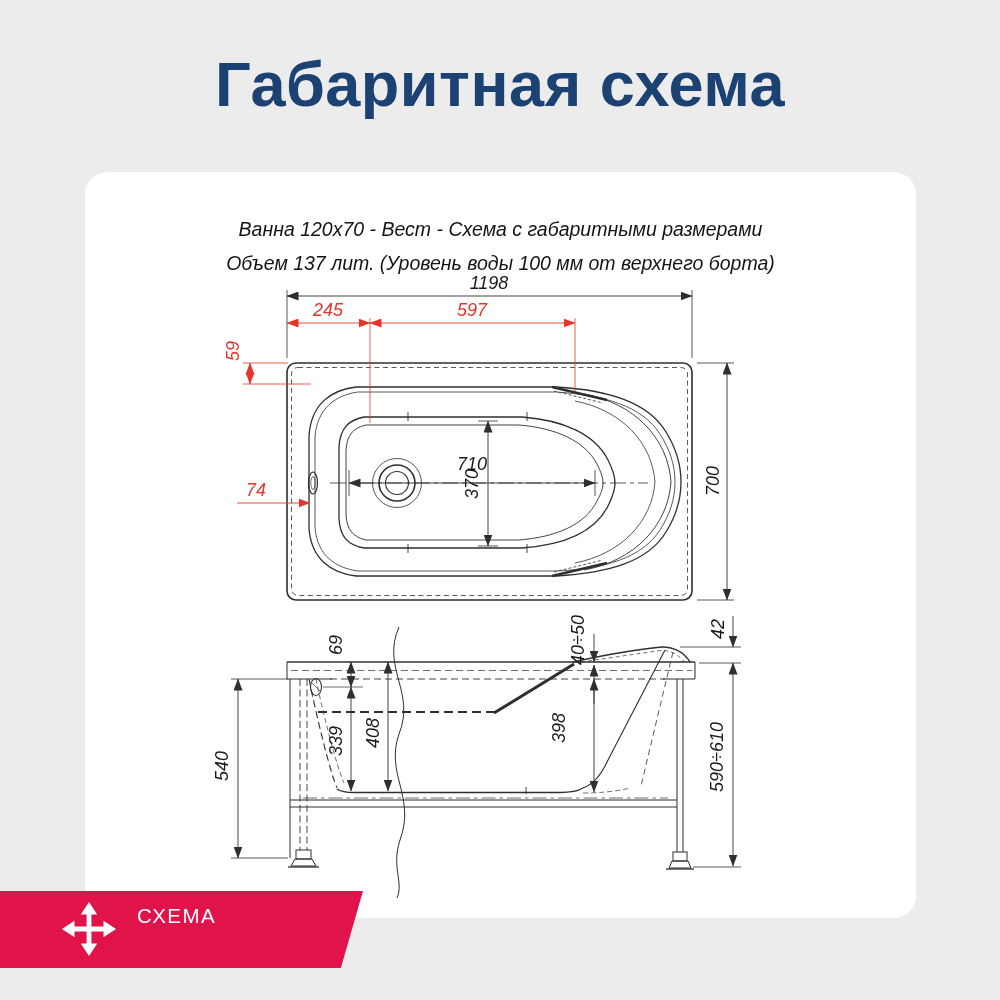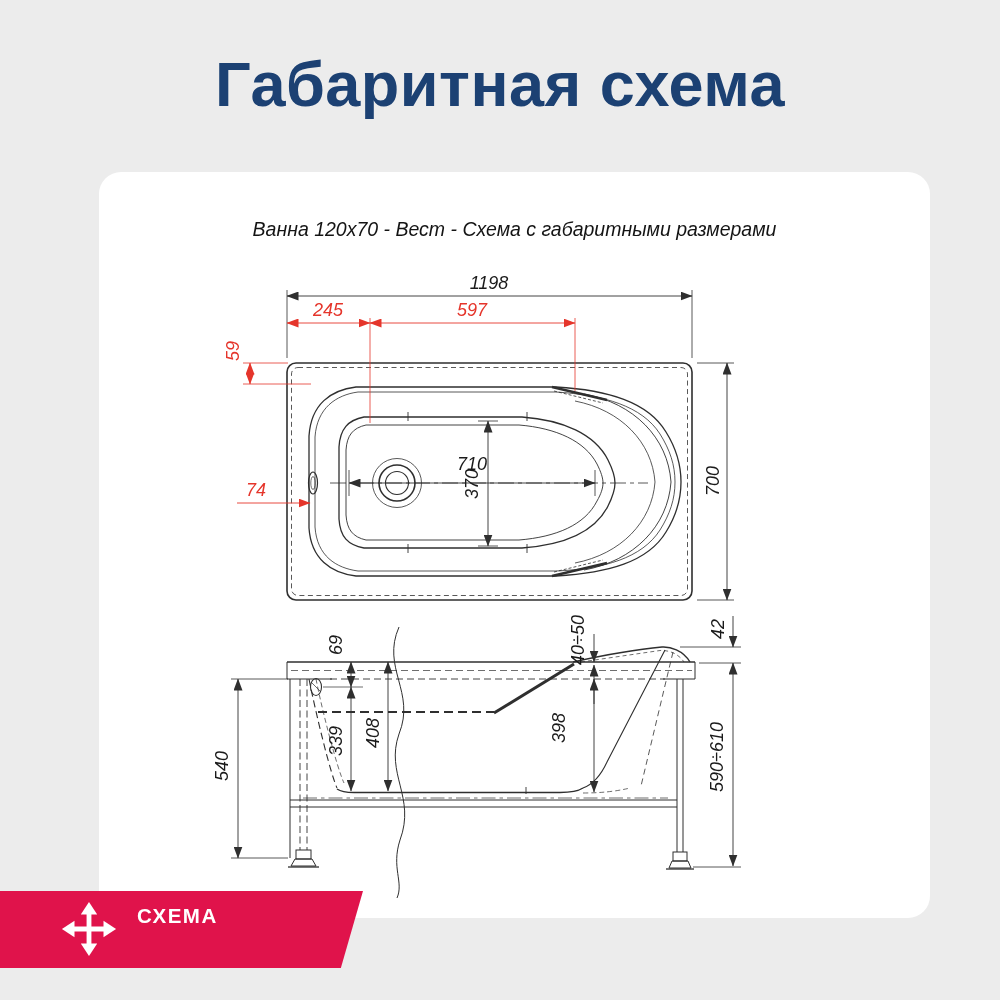--- a/index.html
+++ b/index.html
@@ -7,21 +7,21 @@
     width:1000px;height:1000px;position:relative;overflow:hidden;
     background:#ececec;
     font-family:"Liberation Sans", sans-serif;
   }
   .page-title{
     position:absolute;left:0;top:48px;width:1000px;margin:0;
     text-align:center;font-size:63px;font-weight:700;letter-spacing:0.5px;
     color:#1c4173;
   }
   .card{
-    position:absolute;left:99px;top:172px;width:831px;height:746px;
+    position:absolute;left:85px;top:172px;width:831px;height:746px;
     background:#ffffff;border-radius:22px;
   }
   .caption{
     position:absolute;left:0;width:831px;text-align:center;
     font-size:19.5px;font-style:italic;color:#141414;
   }
   .caption.c1{top:46px;}
   .caption.c2{top:80px;}
   svg.draw{position:absolute;left:0;top:0;}
   svg.draw *{vector-effect:none;}
@@ -30,30 +30,31 @@
   text.dim{font-style:italic;font-size:18px;fill:#1a1a1a;}
   text.dimr{font-style:italic;font-size:18px;fill:#e5352b;}
   .badge{
     position:absolute;left:0;top:891px;width:363px;height:77px;
     background:#e0134b;
     clip-path:polygon(0 0,100% 0,93.9% 100%,0 100%);
   }
   .badge-icon{position:absolute;left:60px;top:9px;}
   .badge-text{
     position:absolute;left:137px;top:11px;color:#ffffff;
-    font-size:20.5px;font-weight:700;letter-spacing:1.5px;line-height:27px;
+    font-size:20.5px;font-weight:400;letter-spacing:1.5px;line-height:27px;
   }
 </style>
 </head>
 <body>
 
 <h1 class="page-title">Габаритная схема</h1>
 
 <div class="card">
   <div class="caption c1">Ванна 120х70 - Вест - Схема с габаритными размерами</div>
+  <div class="caption c2">Объем 137 лит. (Уровень воды 100 мм от верхнего борта)</div>
 </div>
 
 <svg class="draw" width="1000" height="1000" viewBox="0 0 1000 1000">
   <defs>
     <marker id="mB" viewBox="0 0 12 9" refX="11.5" refY="4.5" markerWidth="12" markerHeight="9" orient="auto-start-reverse" markerUnits="userSpaceOnUse">
       <path d="M0 0 L12 4.5 L0 9 Z" fill="#2f2f2f"></path>
     </marker>
     <marker id="mR" viewBox="0 0 12 9" refX="11.5" refY="4.5" markerWidth="12" markerHeight="9" orient="auto-start-reverse" markerUnits="userSpaceOnUse">
       <path d="M0 0 L12 4.5 L0 9 Z" fill="#e5352b"></path>
     </marker>

